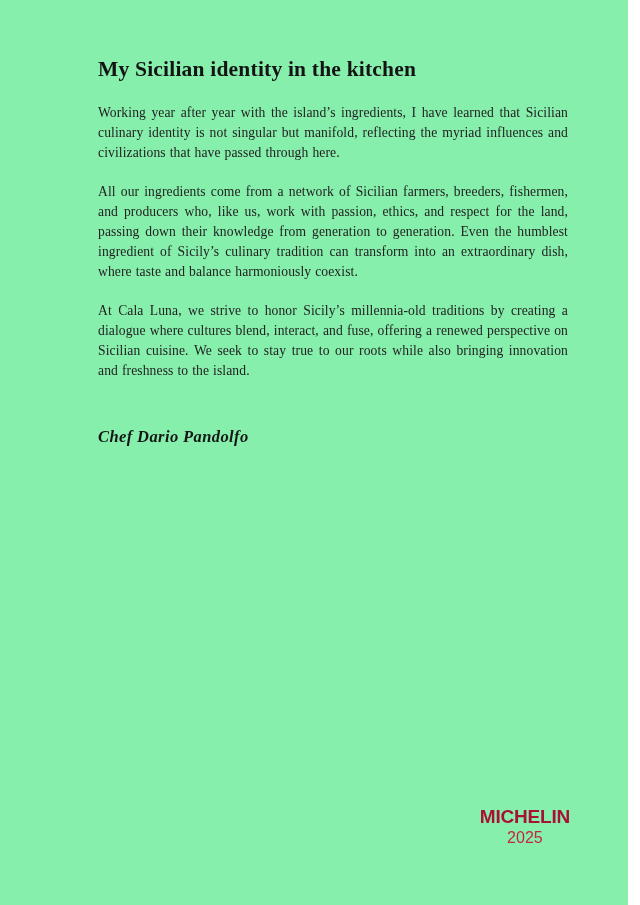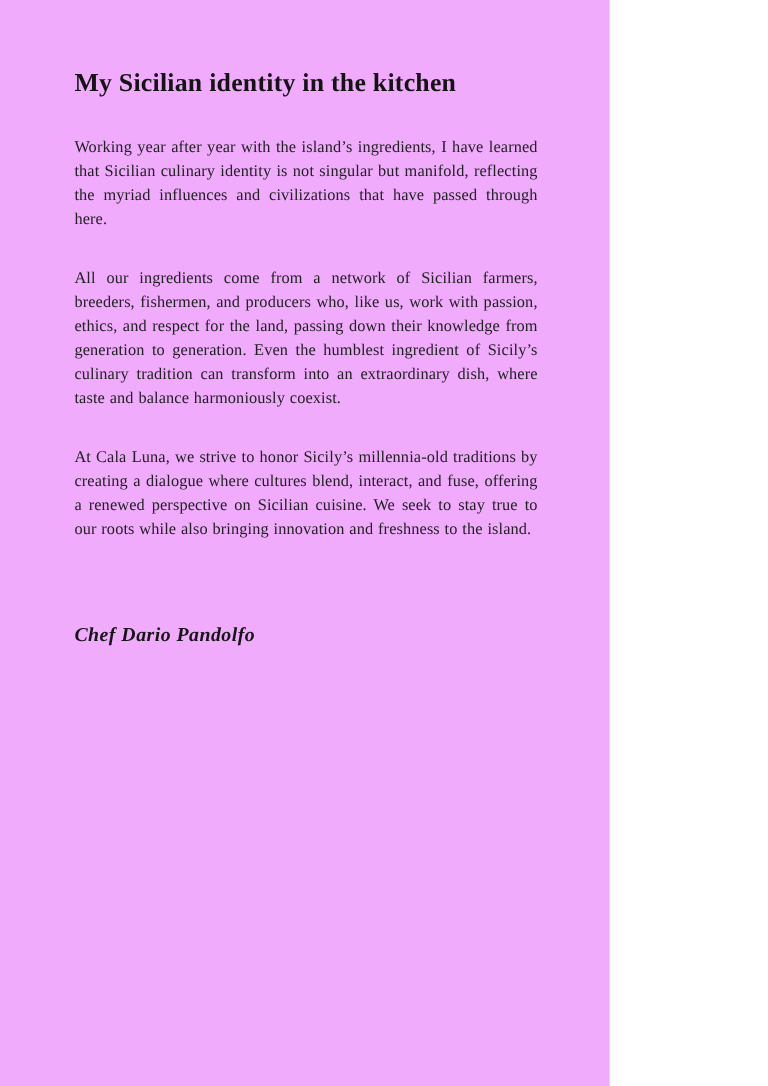--- a/index.html
+++ b/index.html
@@ -10,50 +10,50 @@
   body {
     width: 640px;
     height: 905px;
     position: relative;
     overflow: hidden;
     font-family: "Liberation Serif", "DejaVu Serif", serif;
     color: #1d1d1d;
   }
   .page {
     position: relative;
-    width: 508px;
+    width: 628px;
     height: 905px;
-    background: #f0abfc;
+    background: #86efac;
     box-sizing: border-box;
-    padding: 0 60px 0 62px;
+    padding: 0 60px 0 98px;
   }
   .page-title {
     margin: 0;
     padding-top: 54px;
     font-size: 21.5px;
     line-height: 30px;
     font-weight: 700;
     letter-spacing: 0.2px;
     color: #141414;
     font-family: "Liberation Serif", "DejaVu Serif", serif;
   }
   .body-copy {
     margin-top: 14px;
   }
   .body-copy p {
-    margin: 29px 0;
+    margin: 19px 0;
     font-size: 13.6px;
     line-height: 20px;
     text-align: justify;
     letter-spacing: 0.1px;
     word-spacing: 0.5px;
     color: #222222;
   }
   .signature {
-    margin-top: 68px;
+    margin-top: 46px;
     font-size: 16.5px;
     font-weight: 700;
     font-style: italic;
     letter-spacing: 0.4px;
     color: #161616;
   }
   .michelin-footer {
     position: absolute;
     top: 806px;
     right: 58px;
@@ -82,14 +82,18 @@
   <h1 class="page-title">My Sicilian identity in the kitchen</h1>
 
   <div class="body-copy">
     <p>Working year after year with the island’s ingredients, I have learned that Sicilian culinary identity is not singular but manifold, reflecting the myriad influences and civilizations that have passed through here.</p>
     <p>All our ingredients come from a network of Sicilian farmers, breeders, fishermen, and producers who, like us, work with passion, ethics, and respect for the land, passing down their knowledge from generation to generation. Even the humblest ingredient of Sicily’s culinary tradition can transform into an extraordinary dish, where taste and balance harmoniously coexist.</p>
     <p>At Cala Luna, we strive to honor Sicily’s millennia-old traditions by creating a dialogue where cultures blend, interact, and fuse, offering a renewed perspective on Sicilian cuisine. We seek to stay true to our roots while also bringing innovation and freshness to the island.</p>
   </div>
 
   <div class="signature">Chef Dario Pandolfo</div>
 
+  <div class="michelin-footer">
+    <span class="michelin-brand" style="color: rgb(168, 17, 52);">MICHELIN</span>
+    <span class="michelin-year" style="color: rgb(195, 38, 70);">2025</span>
+  </div>
 
 </div>
 
 </body></html>

